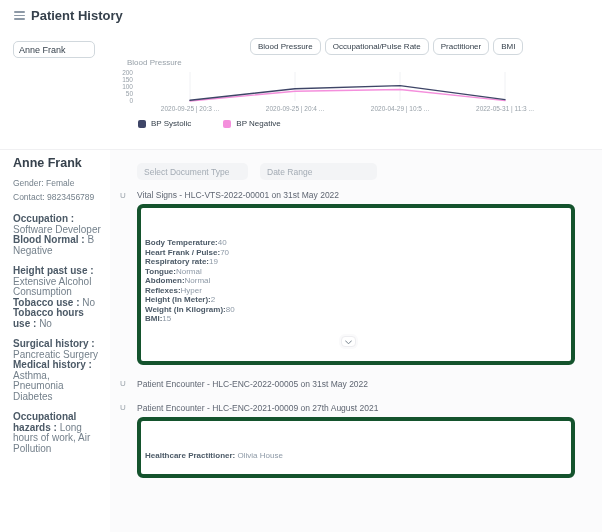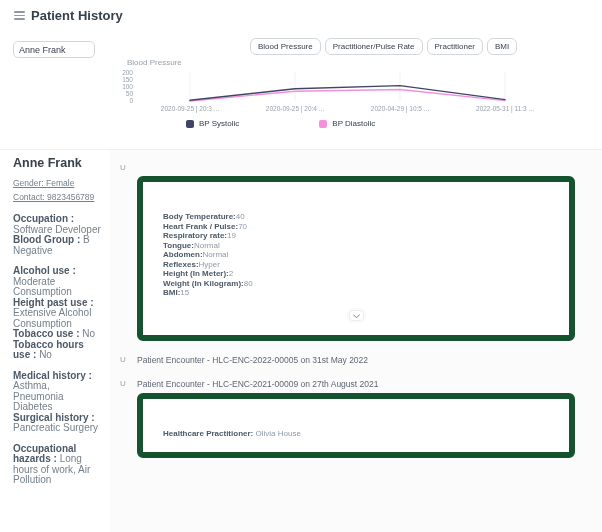--- a/index.html
+++ b/index.html
@@ -19,48 +19,48 @@
   
   .tabs { position:absolute; left:250px; top:38px; display:flex; gap:4px; }
   .tabs button { font-family:inherit; font-size:8px; color:#36414c; background:#fff;
     border:1px solid #d1d8dd; border-radius:6px; padding:3px 7px; cursor:pointer; white-space:nowrap; }
 
   
   .chart { position:absolute; left:120px; top:57px; width:475px; height:88px; }
   .chart-title { position:absolute; left:7px; top:1px; font-size:8px; color:#98a1a9; }
   .chart-plot { position:absolute; left:0; top:10px; }
   .legend { position:absolute; left:18px; top:62px; display:flex; gap:32px; }
-  .legend-item { display:flex; align-items:center; gap:5px;margin-left:48px; }
+  .legend-item { display:flex; align-items:center; gap:5px; }
   .legend-swatch { width:8px; height:8px; border-radius:2px; }
   .legend-label { font-size:8px; color:#36414c; }
 
   
   .content-divider { position:absolute; left:0; top:149px; width:602px; height:1px; background:#f0f0f2; }
   .sidebar { position:absolute; left:0; top:150px; width:110px; height:382px; background:#fff;
     padding:6px 8px 0 13px; }
   .patient-name { font-size:12.5px; font-weight:bold; color:#36414c; margin-bottom:7px; }
-  .patient-meta { font-size:8.5px; color:#74808b; line-height:13.5px;text-decoration:underline; }
+  .patient-meta { font-size:8.5px; color:#74808b; line-height:13.5px; }
   .detail-group { margin-top:10px; font-size:10px; line-height:10.5px; }
   .detail-item .lbl { font-weight:bold; color:#4c5a67; }
   .detail-item .val { color:#74808b; white-space:pre-wrap; }
 
   .main { position:absolute; left:110px; top:150px; width:492px; height:382px; background:#fbfbfc;
     padding:13px 0 0 27px; }
   .filters { display:flex; gap:12px; margin-bottom:10px; }
   .filters input { width:111px; height:17px; border:none; border-radius:5px; background:#f3f4f6;
     font-family:inherit; font-size:8.5px; padding:0 7px; color:#36414c; outline:none; }
   .filters input::placeholder { color:#a3abb4; }
   .filters input.date-range { width:117px; }
 
   .doc-section { margin-bottom:14px; }
   .doc-header { display:flex; align-items:center; margin-bottom:4px; margin-left:-17px; }
   .doc-collapse { font-size:8px; color:#9aa3ab; width:17px; cursor:pointer; }
   .doc-title { font-size:8.5px; color:#5f6672; }
-  .doc-card { width:438px; background:#fff; border:6px solid #14532d; border-radius:6px;
-    padding:30px 20px 14px 20px; }
+  .doc-card { width:438px; background:#fff; border:4px solid #14532d; border-radius:6px;
+    padding:30px 20px 14px 4px; }
   .doc-field { font-size:8px; line-height:9.5px; }
   .doc-field .lbl { font-weight:bold; color:#4c5a67; }
   .doc-field .val { color:#8d99a6; white-space:pre-wrap; }
   .doc-more { display:block; margin:12px auto 0 auto; width:15px; height:11px;
     background:#fff; border:1px solid #ededf0; border-radius:4px; box-shadow:0 0 0 2px #fafafb;
     cursor:pointer; position:relative; }
   .doc-more svg { position:absolute; left:3.5px; top:3px; }
 </style>
 </head>
 <body>
@@ -71,21 +71,21 @@
       <i></i>
       <i></i>
     </span>
   <span class="page-title">Patient History</span>
 </div>
 
 <input class="search-input" type="text" autofocus="" value="Anne Frank" style="">
 
 <div class="tabs">
     <button>Blood Pressure</button>
-    <button>Practitioner/Pulse Rate</button>
+    <button>Occupational/Pulse Rate</button>
     <button>Practitioner</button>
     <button>BMI</button>
   </div>
 
 <div class="chart">
   <span class="chart-title">Blood Pressure</span>
   <div class="chart-plot"><svg width="475" height="50" viewBox="0 0 475 50">
         <text x="13" y="8" text-anchor="end" font-size="6.5" fill="#98a1a9">200</text>
         <text x="13" y="15" text-anchor="end" font-size="6.5" fill="#98a1a9">150</text>
         <text x="13" y="22" text-anchor="end" font-size="6.5" fill="#98a1a9">100</text>
@@ -102,57 +102,61 @@
         <polyline points="70,34.0 175,24.2 280,22.5 385,33.6" fill="none" stroke="#f48fdc" stroke-width="1.4" stroke-linejoin="round" stroke-linecap="round"></polyline>
         <polyline points="70,33.3 175,21.7 280,18.6 385,32.6" fill="none" stroke="#3e4567" stroke-width="1.4" stroke-linejoin="round" stroke-linecap="round"></polyline>
       </svg></div>
   <div class="legend">
       <div class="legend-item">
         <span class="legend-swatch" style="background:#3e4567"></span>
         <span class="legend-label">BP Systolic</span>
       </div>
       <div class="legend-item">
         <span class="legend-swatch" style="background:#f48fdc"></span>
-        <span class="legend-label">BP Diastolic</span>
+        <span class="legend-label">BP Negative</span>
       </div>
     </div>
 </div>
 
 <div class="content-divider"></div>
 
 <div class="sidebar">
   <div class="patient-name">Anne Frank</div>
   <div class="patient-meta">Gender: Female</div>
   <div class="patient-meta">Contact: 9823456789</div>
   <div id="patient-details">
       <div class="detail-group">
         <div class="detail-item"><span class="lbl">Occupation : </span><span class="val">Software Developer</span></div>
-        <div class="detail-item"><span class="lbl">Blood Group : </span><span class="val">B Negative</span></div>
+        <div class="detail-item"><span class="lbl">Blood Normal : </span><span class="val">B Negative</span></div>
       </div>
       <div class="detail-group">
-        <div class="detail-item"><span class="lbl">Alcohol use : </span><span class="val">Moderate Consumption</span></div>
         <div class="detail-item"><span class="lbl">Height past use : </span><span class="val">Extensive Alcohol Consumption</span></div>
         <div class="detail-item"><span class="lbl">Tobacco use : </span><span class="val">No</span></div>
         <div class="detail-item"><span class="lbl">Tobacco hours use : </span><span class="val">No</span></div>
       </div>
       <div class="detail-group">
+        <div class="detail-item"><span class="lbl">Surgical history : </span><span class="val">Pancreatic Surgery</span></div>
         <div class="detail-item"><span class="lbl">Medical history : </span><span class="val">Asthma, Pneumonia Diabetes</span></div>
-        <div class="detail-item"><span class="lbl">Surgical history : </span><span class="val">Pancreatic Surgery</span></div>
       </div>
       <div class="detail-group">
         <div class="detail-item"><span class="lbl">Occupational hazards : </span><span class="val">Long hours of work, Air Pollution</span></div>
       </div>
     </div>
 </div>
 
 <div class="main">
+  <div class="filters">
+    <input type="text" placeholder="Select Document Type" style="">
+    <input type="text" class="date-range" placeholder="Date Range" style="">
+  </div>
   <div id="documents">
       <div class="doc-section">
         <div class="doc-header">
           <span class="doc-collapse">U</span>
+          <span class="doc-title">Vital Signs - HLC-VTS-2022-00001 on 31st May 2022</span>
         </div>
         <div class="doc-card">
           <div class="doc-field"><span class="lbl">Body Temperature:</span><span class="val">40</span></div>
           <div class="doc-field"><span class="lbl">Heart Frank / Pulse:</span><span class="val">70</span></div>
           <div class="doc-field"><span class="lbl">Respiratory rate:</span><span class="val">19</span></div>
           <div class="doc-field"><span class="lbl">Tongue:</span><span class="val">Normal</span></div>
           <div class="doc-field"><span class="lbl">Abdomen:</span><span class="val">Normal</span></div>
           <div class="doc-field"><span class="lbl">Reflexes:</span><span class="val">Hyper</span></div>
           <div class="doc-field"><span class="lbl">Height (In Meter):</span><span class="val">2</span></div>
           <div class="doc-field"><span class="lbl">Weight (In Kilogram):</span><span class="val">80</span></div>

